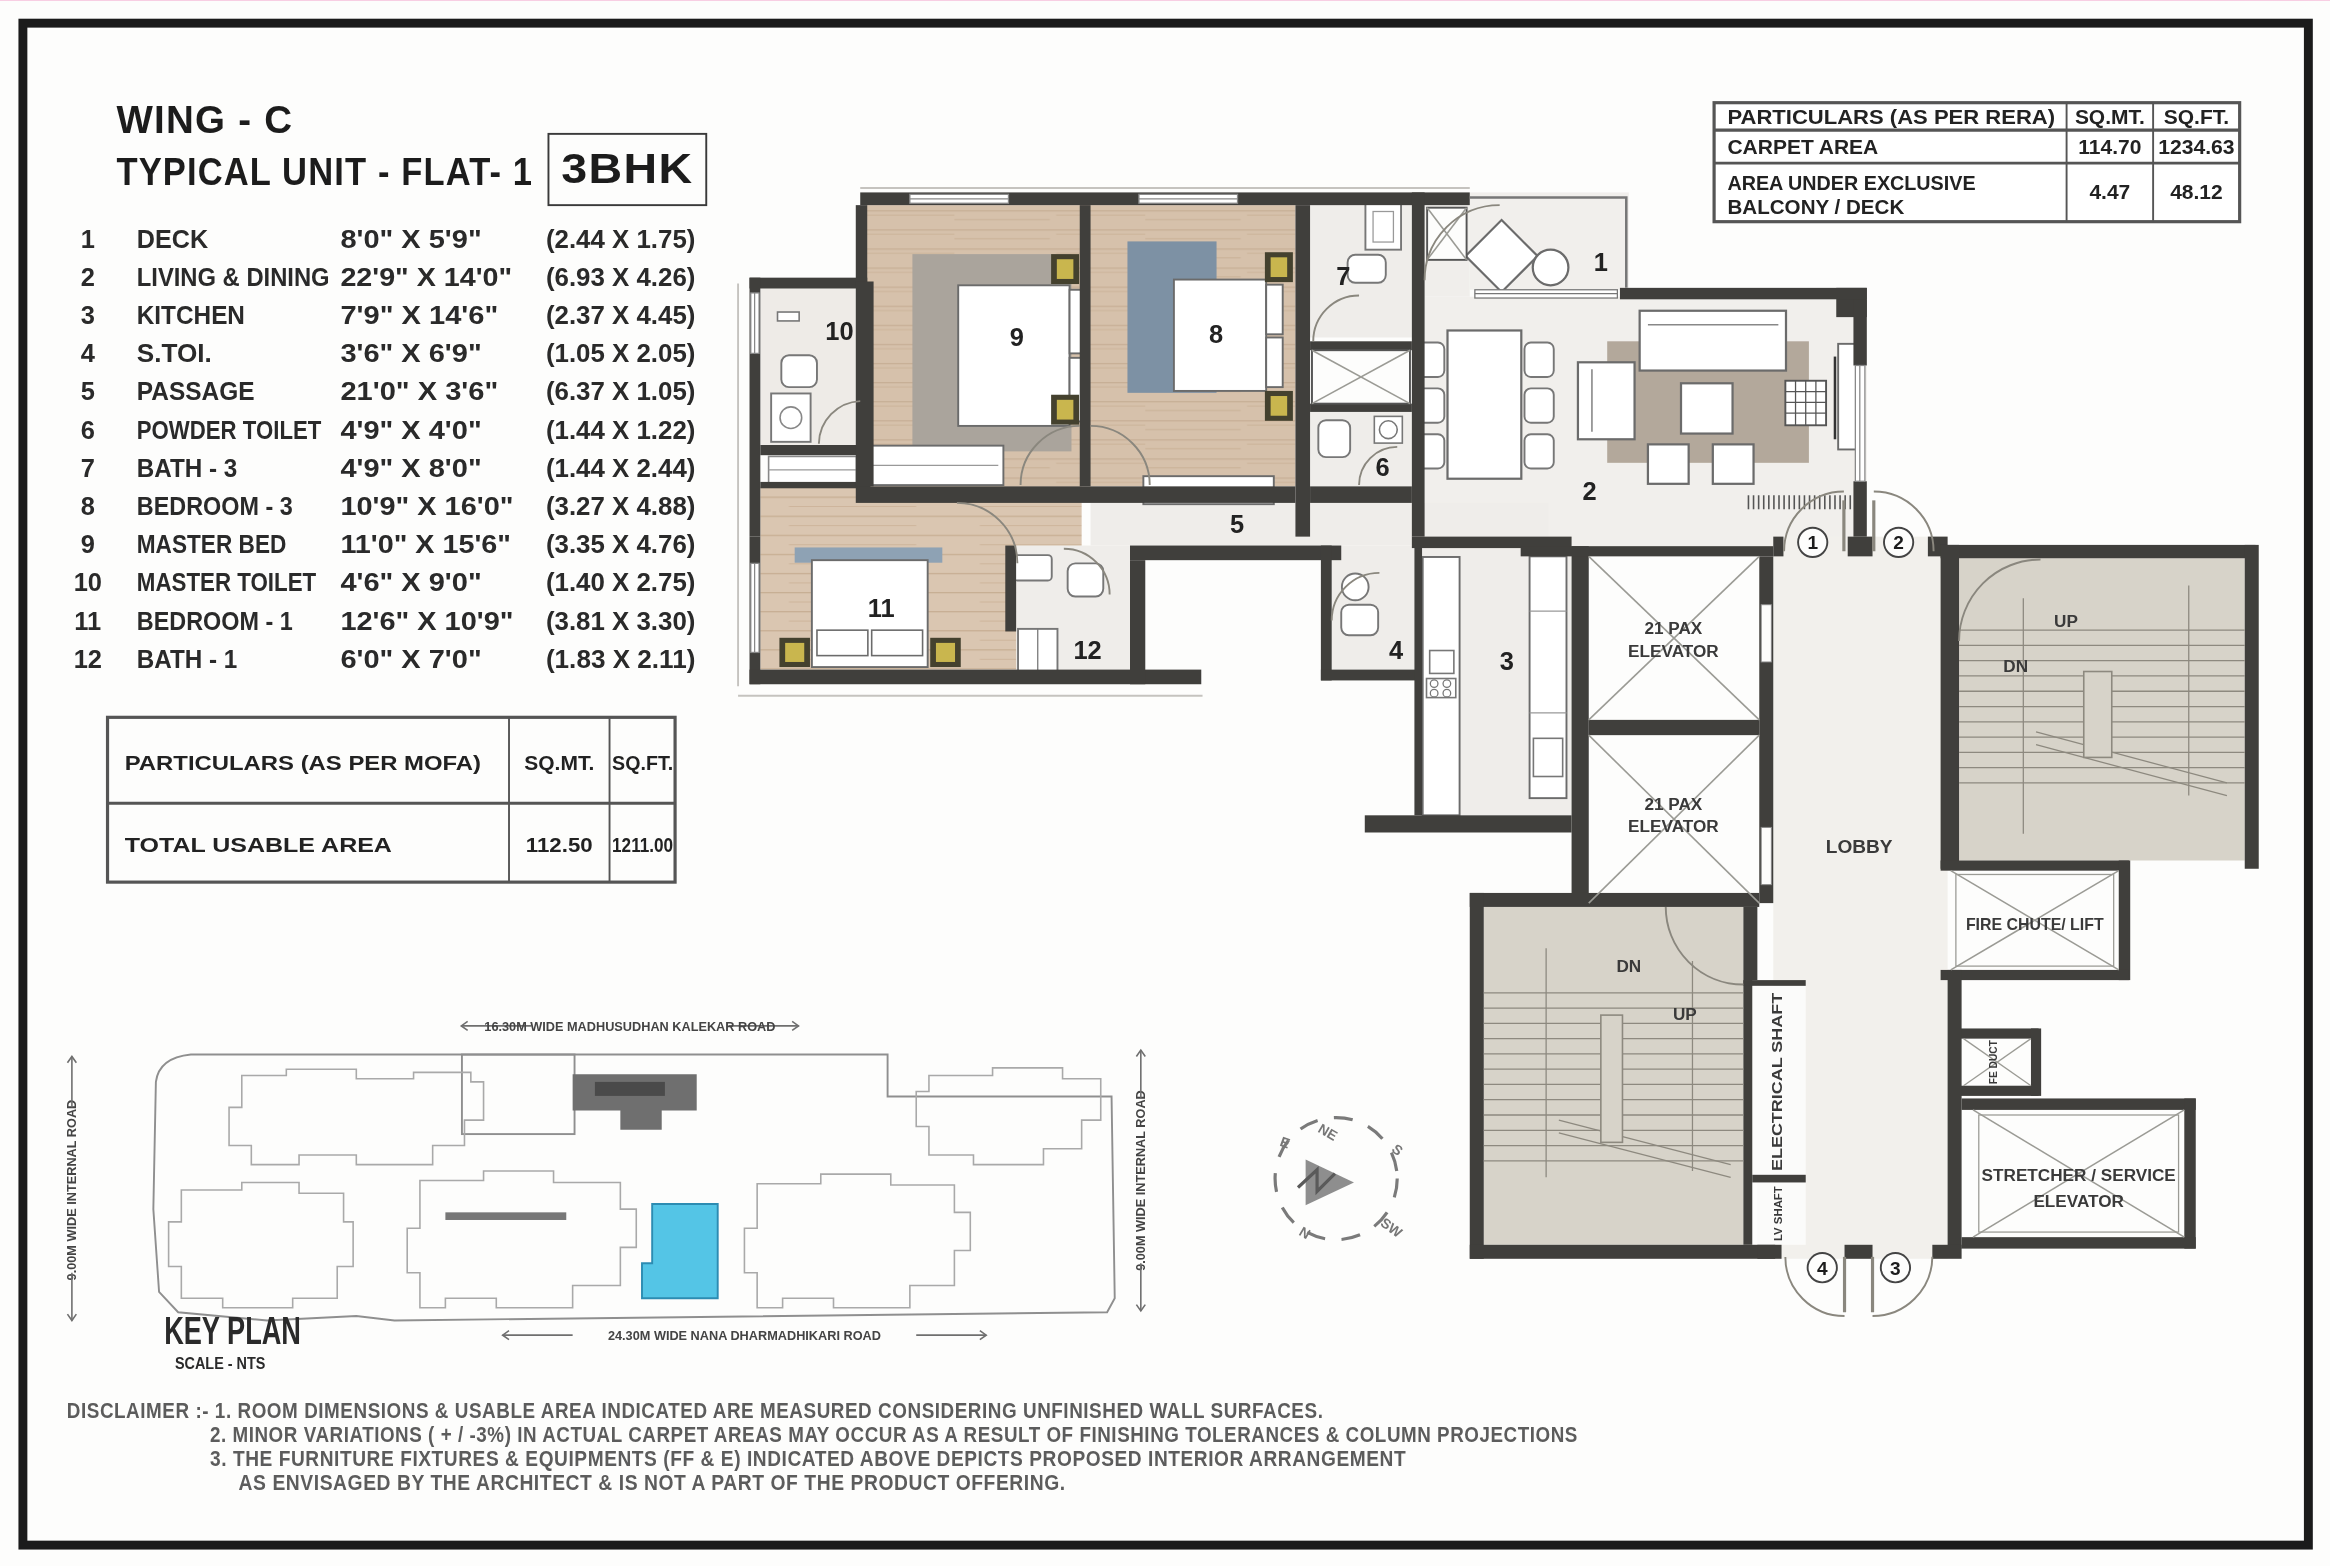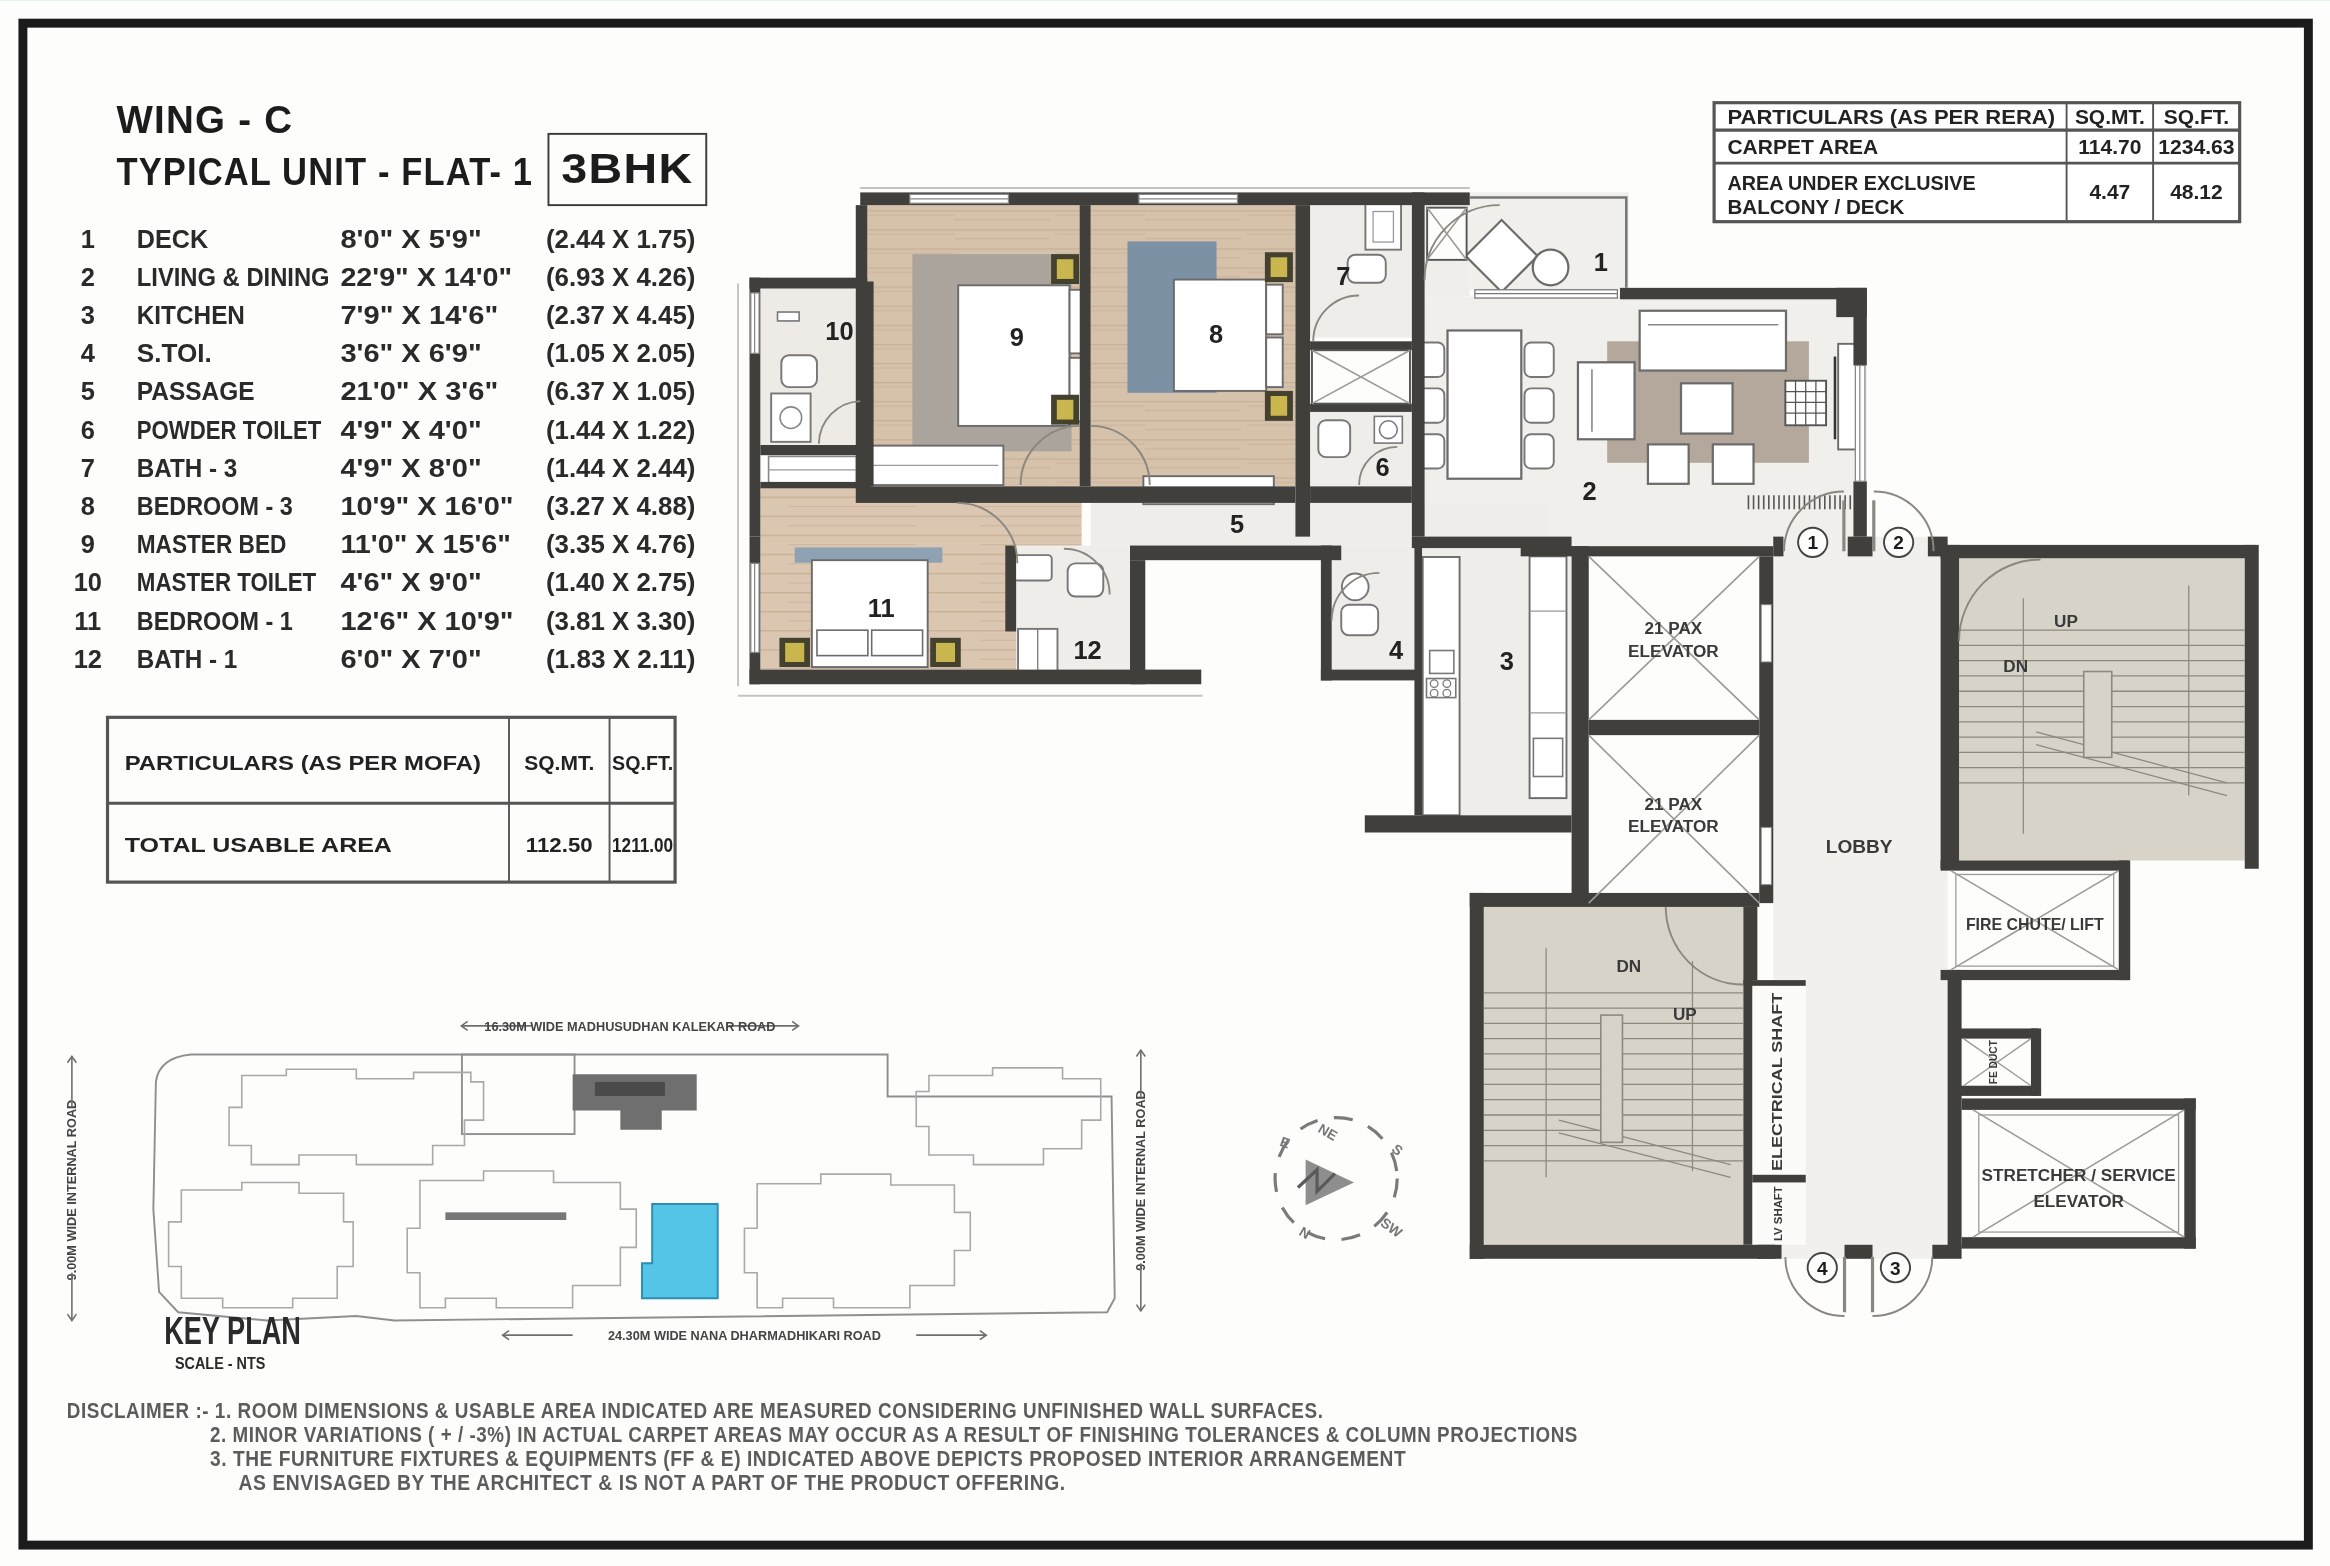--- a/index.html
+++ b/index.html
@@ -1,16 +1,16 @@
 <!DOCTYPE html>
 <html style="font-size:10.2px"><head>
 <meta charset="utf-8">
 <style>
 html,body{margin:0;padding:0;background:#ffffff;}
-#page{width:2330px;height:1567px;position:relative;background:#86efac;font-family:"Liberation Sans",sans-serif;}
+#page{width:2330px;height:1567px;position:relative;background:#ec4899;font-family:"Liberation Sans",sans-serif;}
 svg{position:absolute;left:0;top:0;}
 text{font-family:"Liberation Sans",sans-serif;fill:#1c1c1c;}
 .t62{font-size:62px;font-weight:bold;letter-spacing:2px;}
 .leg{font-size:40px;font-weight:bold;fill:#2a2a2a;}
 .tbl{font-size:33px;font-weight:bold;fill:#222;}
 .num{font-size:40px;font-weight:bold;fill:#222;}
 .pl{font-size:27px;font-weight:bold;fill:#3a3a3a;}
 .dis{font-size:34px;font-weight:bold;fill:#5c5c5c;letter-spacing:1px;}
 .kp{font-size:20px;fill:#444;}
 </style>

